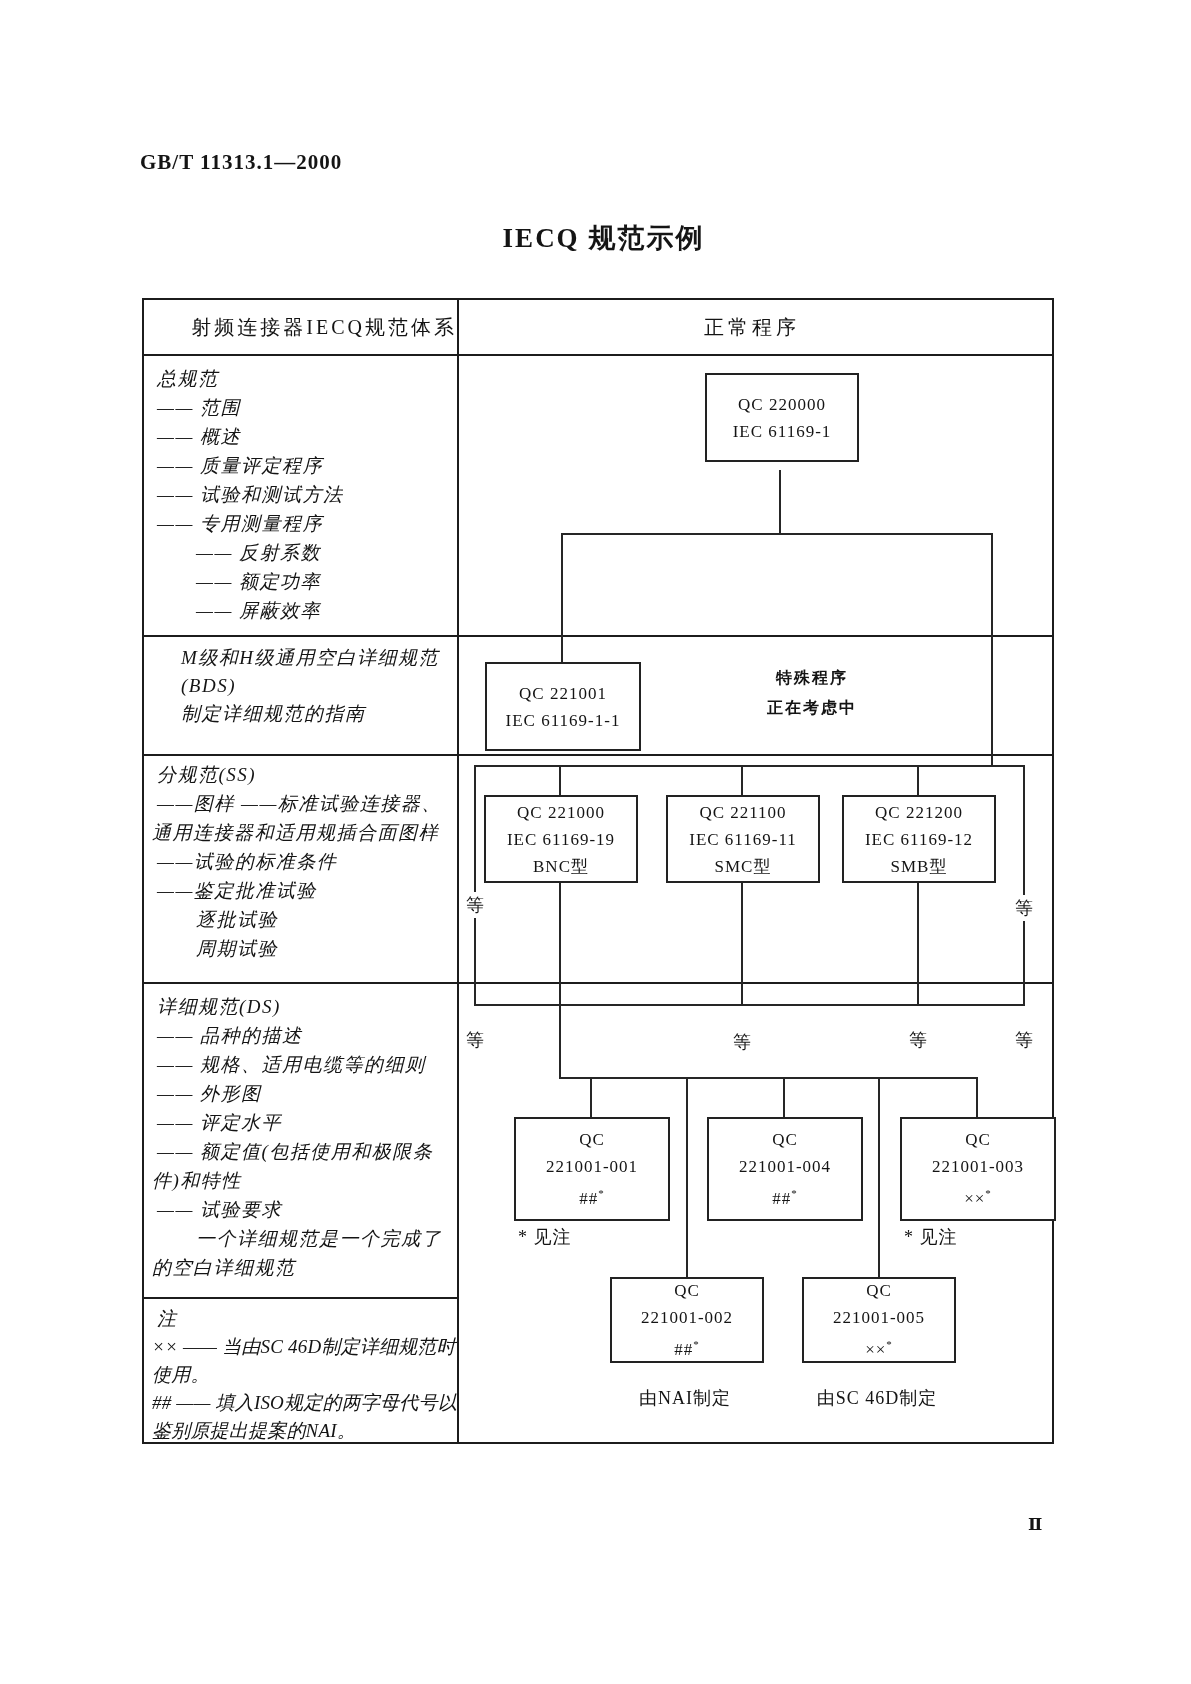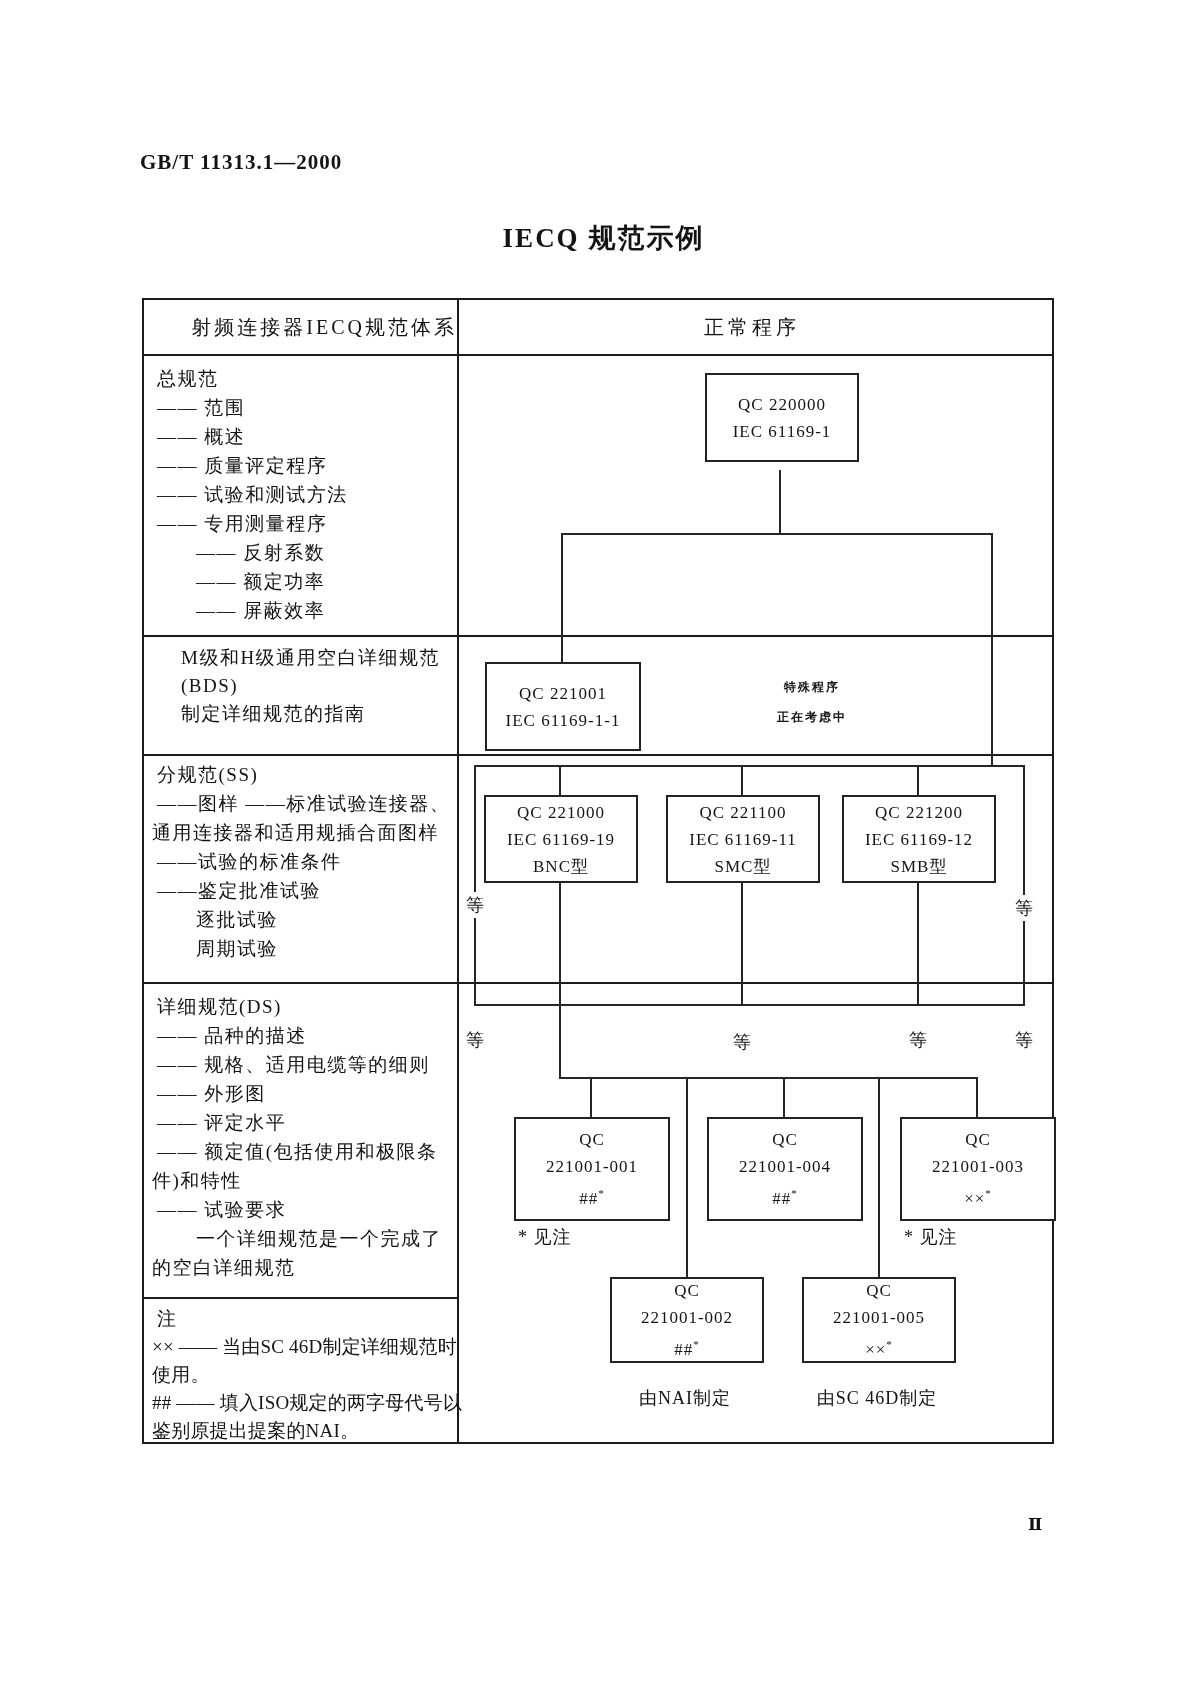--- a/index.html
+++ b/index.html
@@ -23,39 +23,39 @@
 
   .th-left{position:absolute;left:0;top:0;width:313px;height:54px;line-height:54px;text-align:right;font-size:20px;letter-spacing:3px;white-space:nowrap;}
   .th-right{position:absolute;left:315px;top:0;width:586px;height:54px;line-height:54px;text-align:center;font-size:20px;letter-spacing:4px;}
 
   .lrow{position:absolute;left:0;width:313px;font-size:19px;}
   .lrow-0{top:54px;padding-top:10px;}
   .lrow-1{top:335px;padding-top:9px;}
   .lrow-2{top:454px;padding-top:6px;}
   .lrow-3{top:682px;padding-top:10px;}
   .lrow-4{top:997px;padding-top:8px;}
-  .cline{line-height:29px;letter-spacing:1.5px;white-space:nowrap;}
+  .cline{line-height:29px;letter-spacing:1.5px;white-space:nowrap;font-style:italic;}
   .lrow-1 .cline{line-height:28px;margin-left:24px;}
   .lrow-4 .cline{line-height:28px;letter-spacing:0.2px;}
   .lv-head{padding-left:13px;}
   .lv-d1{padding-left:13px;}
   .lv-d2{padding-left:52px;}
   .lv-flush{padding-left:8px;}
 
   .fc-line{position:absolute;background:#262626;z-index:1;}
   .fbox{
     position:absolute;border:2px solid #222;background:#fff;z-index:2;
     display:flex;flex-direction:column;align-items:center;justify-content:center;
     font-size:17px;letter-spacing:1px;text-align:center;
   }
   .bline{line-height:27px;white-space:nowrap;}
   .bline sup{font-size:11px;}
   .etc{position:absolute;z-index:3;background:#fff;font-size:18px;transform:translate(-50%,-50%);padding:1px 1px;}
   .fc-label{position:absolute;z-index:3;font-size:18px;letter-spacing:1px;white-space:nowrap;}
-  .special-block{position:absolute;left:570px;top:372px;width:196px;text-align:center;font-size:12px;font-weight:bold;letter-spacing:2px;z-index:2;}
+  .special-block{position:absolute;left:570px;top:363px;width:196px;text-align:center;font-size:16px;font-weight:bold;letter-spacing:2px;z-index:2;}
   .special-block div{line-height:30px;}
   .made-label{text-align:center;width:150px;}
 </style>
 </head>
 <body>
 
 <div class="page">
 
   <div class="doc-code">GB/T 11313.1—2000</div>
   <div class="doc-title">IECQ 规范示例</div>

